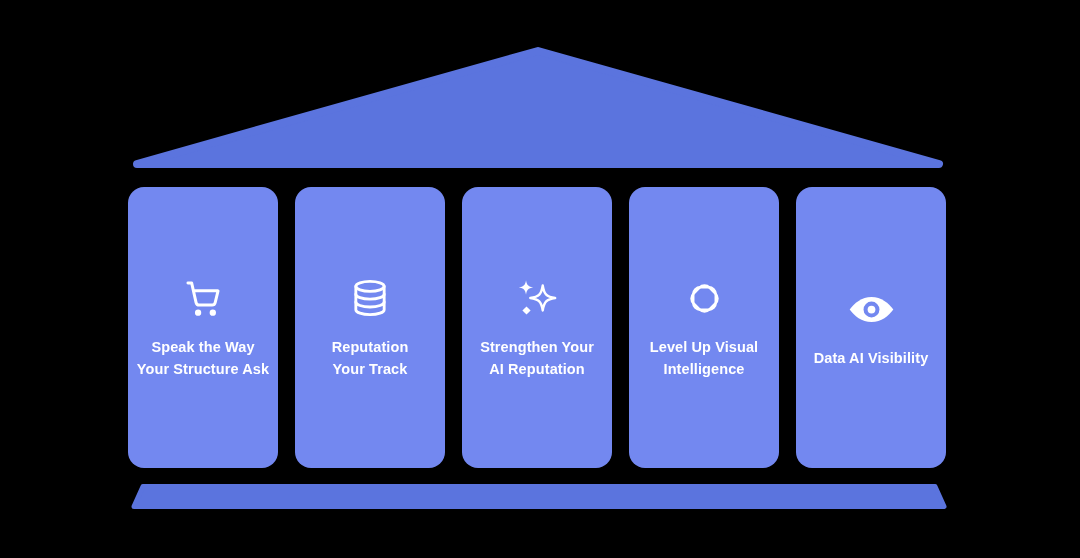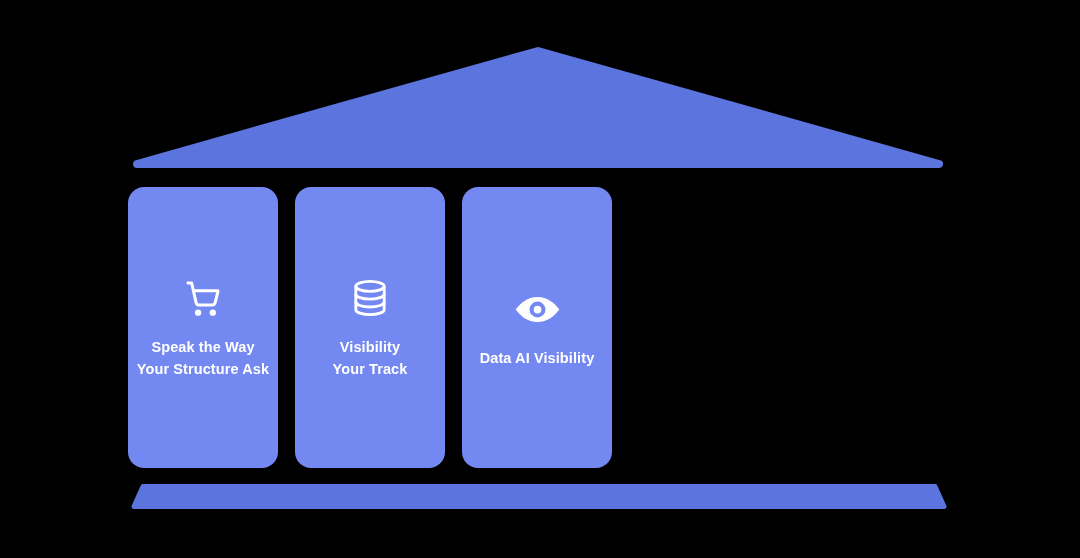--- a/index.html
+++ b/index.html
@@ -71,26 +71,51 @@
     <div class="pillar">
       <div class="icon">
         <svg width="40" height="42" viewBox="0 0 24 24" fill="none" stroke="#ffffff" stroke-width="1.7" stroke-linecap="round">
           <ellipse cx="12" cy="5" rx="8.5" ry="3"></ellipse>
           <path d="M3.5 5 v14 c0 1.66 3.8 3 8.5 3 s8.5 -1.34 8.5 -3 V5"></path>
           <path d="M3.5 9.7 c0 1.66 3.8 3 8.5 3 s8.5 -1.34 8.5 -3"></path>
           <path d="M3.5 14.4 c0 1.66 3.8 3 8.5 3 s8.5 -1.34 8.5 -3"></path>
         </svg>
       </div>
       <div class="label">
-        <div class="line">Visibility</div>
+        <div class="line">Reputation</div>
         <div class="line">Your Track</div>
       </div>
     </div>
 
+    <div class="pillar">
+      <div class="icon">
+        <svg width="42" height="42" viewBox="0 0 44 44" fill="none">
+          <path d="M28 9 C29.4 18 32 20.6 41 22 C32 23.4 29.4 26 28 35 C26.6 26 24 23.4 15 22 C24 20.6 26.6 18 28 9 Z" stroke="#ffffff" stroke-width="2.6" stroke-linejoin="round"></path>
+          <path d="M10.5 3.5 C11.3 8.6 12.9 10.2 18 11 C12.9 11.8 11.3 13.4 10.5 18.5 C9.7 13.4 8.1 11.8 3 11 C8.1 10.2 9.7 8.6 10.5 3.5 Z" fill="#ffffff"></path>
+          <path d="M11 30.8 L15.3 35.1 L11 39.4 L6.7 35.1 Z" fill="#ffffff"></path>
+        </svg>
+      </div>
+      <div class="label">
+        <div class="line">Strengthen Your</div>
+        <div class="line">AI Reputation</div>
+      </div>
+    </div>
 
+    <div class="pillar">
+      <div class="icon">
+        <svg width="45" height="45" viewBox="0 0 48 48" fill="none" stroke="#ffffff" stroke-width="2.6">
+          <rect x="12" y="12" width="24" height="24" rx="7.5"></rect>
+          <rect x="12" y="12" width="24" height="24" rx="7.5" transform="rotate(45 24 24)"></rect>
+        </svg>
+      </div>
+      <div class="label">
+        <div class="line">Level Up Visual</div>
+        <div class="line">Intelligence</div>
+      </div>
+    </div>
 
     <div class="pillar">
       <div class="icon">
         <svg width="47" height="31" viewBox="0 0 48 32">
           <path d="M24 3 C34 3 42 9.5 46.5 16 C42 22.5 34 29 24 29 C14 29 6 22.5 1.5 16 C6 9.5 14 3 24 3 Z" fill="#ffffff"></path>
           <circle cx="24" cy="16" r="8.2" fill="var(--pillar,#7388f0)"></circle>
           <circle cx="24" cy="16" r="4" fill="#ffffff"></circle>
         </svg>
       </div>
       <div class="label">

